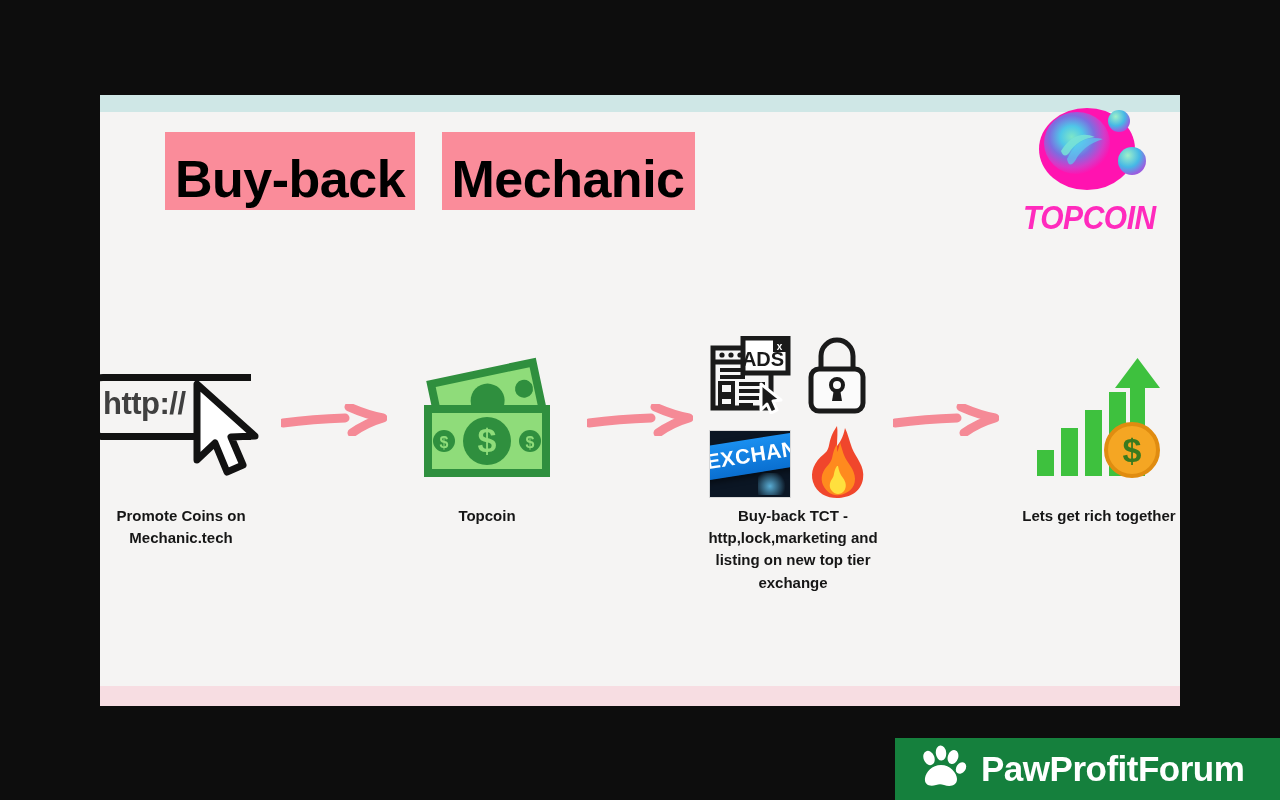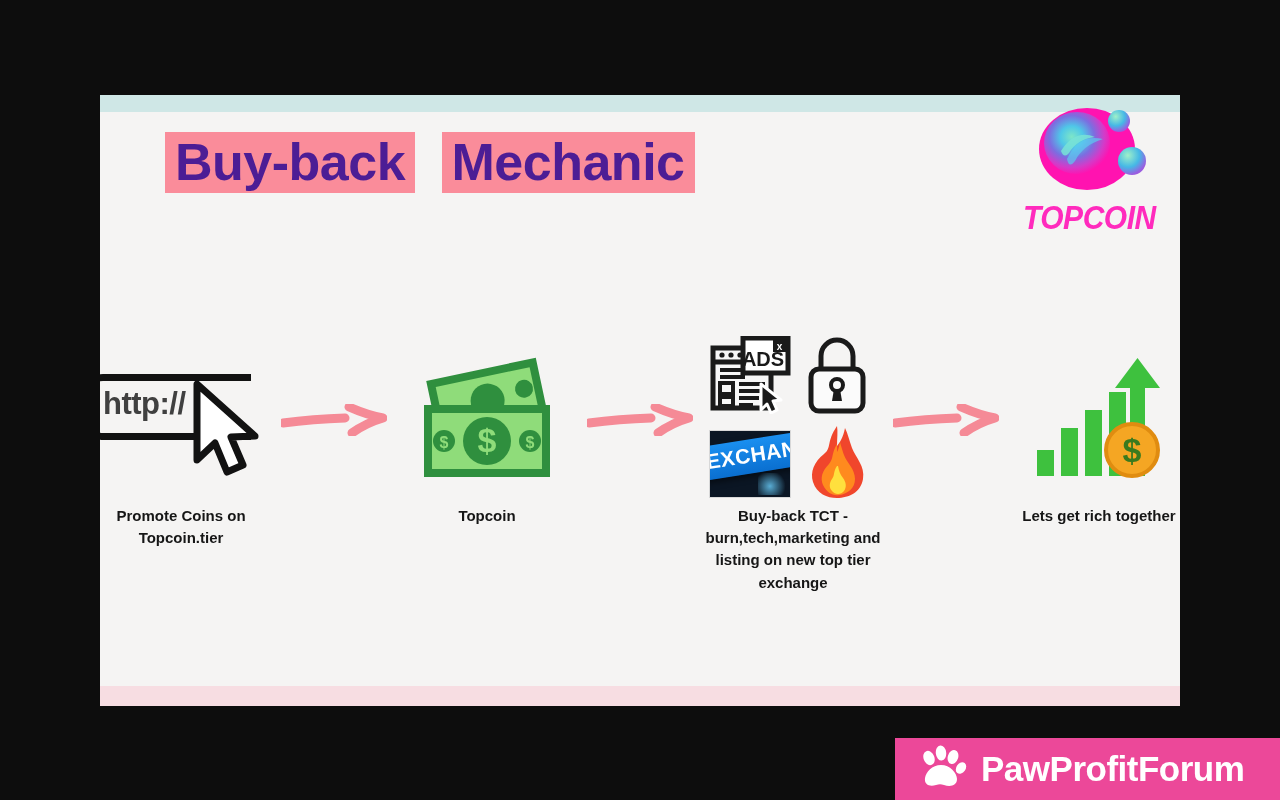--- a/index.html
+++ b/index.html
@@ -25,25 +25,25 @@
   .slide-bottom-band {
     position:absolute; left:0; bottom:0; width:100%; height:20px;
     background:#f7dde2;
   }
 
   
   .title-wrap { position:absolute; left:65px; top:25px; }
   .title-line {
     display:inline-block;
     background:#fa8c9a;
-    color:#4c1d95;
+    color:#000000;
     font-size:52px;
     font-weight:bold;
     line-height:1.04;
-    padding:3px 10px 4px 10px;
+    padding:20px 10px 4px 10px;
     letter-spacing:-0.5px;
     white-space:nowrap;
   }
   .title-line.second { margin-top:12px; margin-left:22px; }
 
   
   .logo { position:absolute; right:25px; top:4px; width:132px; height:150px; }
   .logo-mark { position:relative; width:132px; height:100px; }
   .logo-text {
     margin-top:2px;
@@ -132,21 +132,21 @@
   .exch-glow {
     position:absolute; right:2px; bottom:2px; width:30px; height:22px;
     background:radial-gradient(circle at 40% 60%, #6bd1ff 0%, rgba(20,40,70,0) 70%);
     opacity:.8;
   }
 
   
   .watermark {
     position:absolute; right:0; bottom:0;
     width:385px; height:62px;
-    background:#ec4899;
+    background:#15803d;
     display:flex; align-items:center; gap:14px;
     padding-left:22px;
   }
   .wm-text {
     color:#ffffff;
     font-size:35px;
     font-weight:600;
     letter-spacing:-0.5px;
     font-family:"Liberation Sans", sans-serif;
   }
@@ -201,21 +201,21 @@
           <div class="http-art">
             <div class="url-bar"></div>
             <div class="url-text">http://</div>
             <div class="cursor-arrow">
               <svg width="78" height="96" viewBox="0 0 78 96">
                 <path d="M8 4 L8 80 L26 63 L38 92 L54 85 L42 57 L66 56 Z" fill="#ffffff" stroke="#121212" stroke-width="7" stroke-linejoin="round"></path>
               </svg>
             </div>
           </div>
         </div>
-        <div class="step-label">Promote Coins on Topcoin.tier</div>
+        <div class="step-label">Promote Coins on Mechanic.tech</div>
       </div>
 
       <div class="arrow-cell">
         <svg class="brush-arrow" viewBox="0 0 106 32">
           <path d="M2 19 q30 -4 62 -5" stroke="#f58a96" stroke-width="9" fill="none" stroke-linecap="round"></path>
           <path d="M68 3 q18 8 34 11 q-17 5 -31 15" stroke="#f58a96" stroke-width="9" fill="none" stroke-linecap="round" stroke-linejoin="round"></path>
         </svg>
       </div>
 
       <div class="step">
@@ -290,21 +290,21 @@
 
             <div>
               <svg width="66" height="76" viewBox="0 0 66 76">
                 <path d="M33 2 C22 18 28 24 20 30 C10 38 6 48 9 58 C13 70 23 74 33 74 C45 74 57 68 59 55 C61 42 52 34 48 24 C45 16 44 10 41 4 C39 14 36 18 33 22 C33 14 34 8 33 2 Z" fill="#f0462c"></path>
                 <path d="M33 20 C27 30 30 34 25 40 C18 47 16 54 19 61 C23 69 29 72 35 71 C44 70 51 64 51 55 C51 45 43 39 40 31 C38 25 37 22 36 18 C35 24 34 26 33 28 Z" fill="#ff8a1e"></path>
                 <path d="M33 42 C29 48 31 51 28 55 C25 59 25 64 28 67 C31 71 37 71 40 67 C43 63 42 58 39 54 C36 50 35 47 34 42 Z" fill="#ffe03d"></path>
               </svg>
             </div>
           </div>
         </div>
-        <div class="step-label">Buy-back TCT - burn,tech,marketing and listing on new top tier exchange</div>
+        <div class="step-label">Buy-back TCT - http,lock,marketing and listing on new top tier exchange</div>
       </div>
 
       <div class="arrow-cell">
         <svg class="brush-arrow" viewBox="0 0 106 32">
           <path d="M2 19 q30 -4 62 -5" stroke="#f58a96" stroke-width="9" fill="none" stroke-linecap="round"></path>
           <path d="M68 3 q18 8 34 11 q-17 5 -31 15" stroke="#f58a96" stroke-width="9" fill="none" stroke-linecap="round" stroke-linejoin="round"></path>
         </svg>
       </div>
 
       <div class="step">

